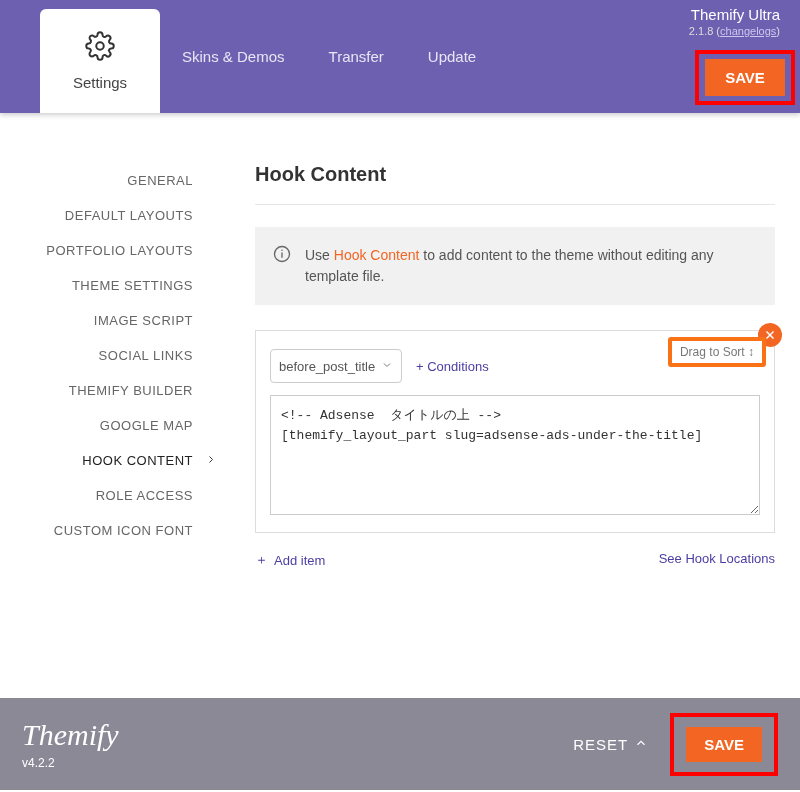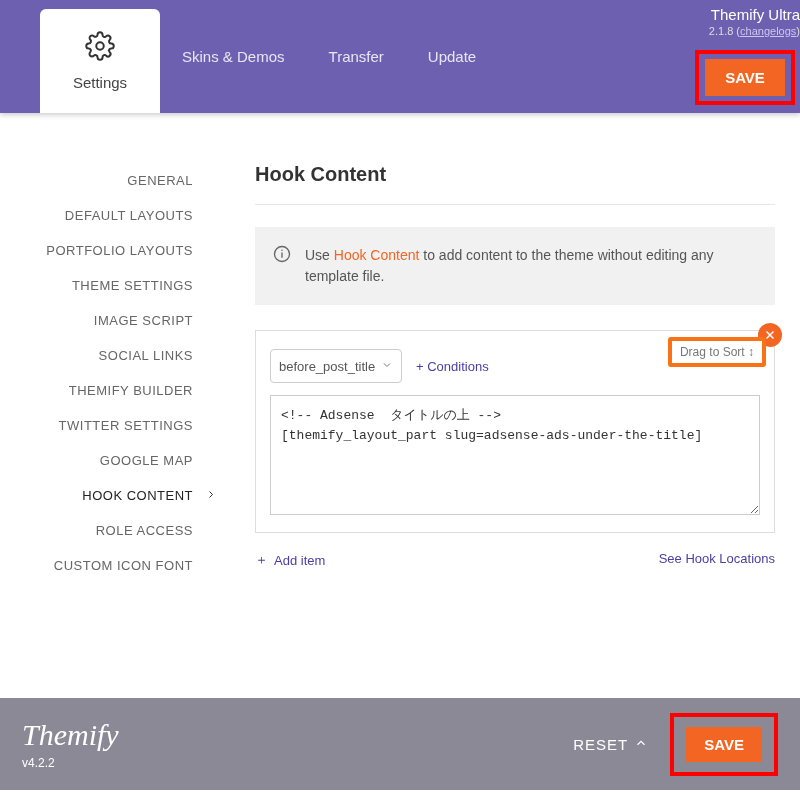--- a/index.html
+++ b/index.html
@@ -13,21 +13,21 @@
 
   
   .header {
     background: #6d60b0;
     height: 113px;
     position: relative;
     box-shadow: 0 2px 5px rgba(0,0,0,.2);
   }
   .header-right {
     position: absolute;
-    right: 0;
+    right: 20px;
     top: 6px;
     text-align: right;
     color: #fff;
   }
   .header-theme-name { font-size: 15px; font-weight: 500; }
   .header-version { font-size: 11px; color: #ddd; margin-top: 2px; }
   .header-version .changelog { color: #cfc7f0; text-decoration: underline; cursor: pointer; }
 
   .save-outline-top {
     position: absolute;
@@ -283,21 +283,20 @@
 <div class="body">
 
   <div class="sidebar">
     <div class="sidebar-item">GENERAL</div>
     <div class="sidebar-item">DEFAULT LAYOUTS</div>
     <div class="sidebar-item">PORTFOLIO LAYOUTS</div>
     <div class="sidebar-item">THEME SETTINGS</div>
     <div class="sidebar-item">IMAGE SCRIPT</div>
     <div class="sidebar-item">SOCIAL LINKS</div>
     <div class="sidebar-item">THEMIFY BUILDER</div>
-    <div class="sidebar-item">TWITTER SETTINGS</div>
     <div class="sidebar-item">GOOGLE MAP</div>
     <div class="sidebar-item active">
       <span>HOOK CONTENT</span>
       <span class="chev">
         <svg width="12" height="14" viewBox="0 0 24 24" fill="none" stroke="#333" stroke-width="2">
             <polyline points="9 18 15 12 9 6"></polyline>
           </svg>
       </span>
     </div>
     <div class="sidebar-item">ROLE ACCESS</div>

